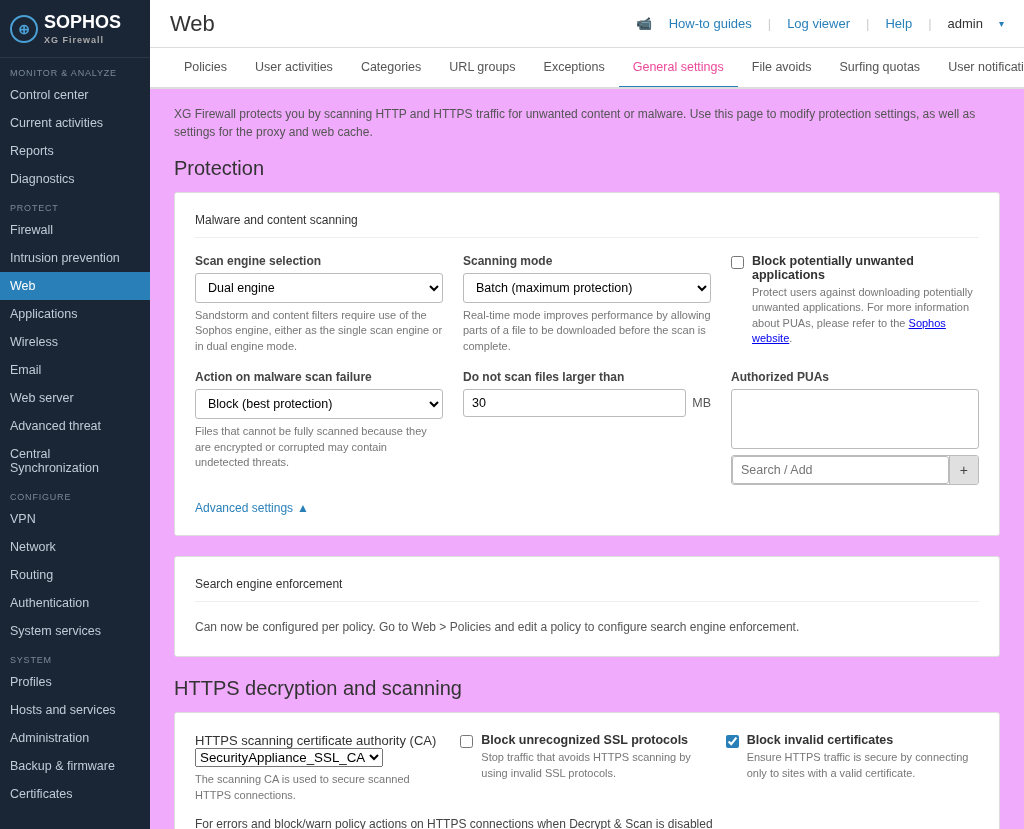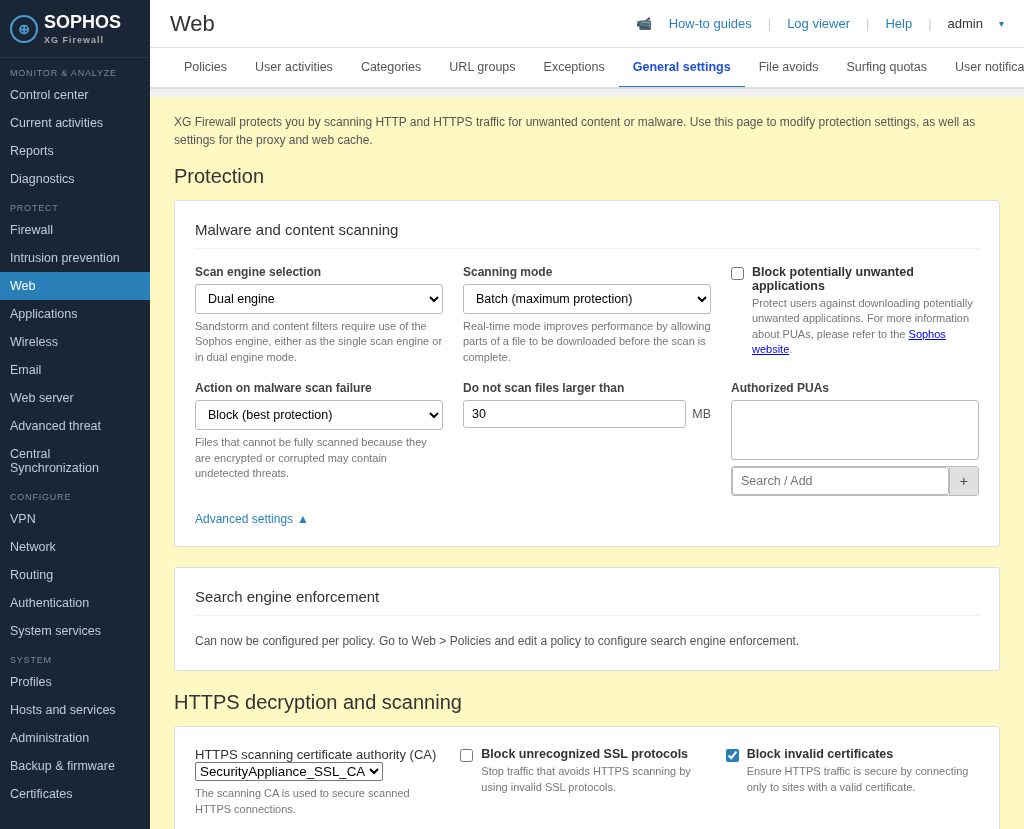--- a/index.html
+++ b/index.html
@@ -94,29 +94,28 @@
     }
     .tab {
       padding: 12px 14px;
       font-size: 12.5px;
       color: #555;
       cursor: pointer;
       white-space: nowrap;
       border-bottom: 3px solid transparent;
       margin-bottom: -2px;
     }
-    .tab.active { color: #1d4ed8; border-bottom-color: #2980b9; font-weight: 700; }
+    .tab.active { color: #ec4899; border-bottom-color: #2980b9; font-weight: 400; }
 
     
     #content {
       flex: 1;
       overflow-y: auto;
       padding: 16px 24px 16px;
-      background: #fef9c3;
-      margin-top: 8px;
+      background: #f0abfc;
     }
     .page-desc {
       font-size: 12px;
       color: #555;
       margin-bottom: 16px;
       line-height: 1.5;
     }
     .section-title {
       font-size: 20px;
       font-weight: 300;
@@ -124,21 +123,21 @@
       margin-bottom: 12px;
     }
     .card {
       background: #fff;
       border: 1px solid #ddd;
       border-radius: 3px;
       padding: 20px;
       margin-bottom: 20px;
     }
     .card-title {
-      font-size: 15px;
+      font-size: 12px;
       font-weight: 400;
       color: #333;
       margin-bottom: 16px;
       padding-bottom: 10px;
       border-bottom: 1px solid #eee;
     }
 
     
     .form-row {
       display: flex;

